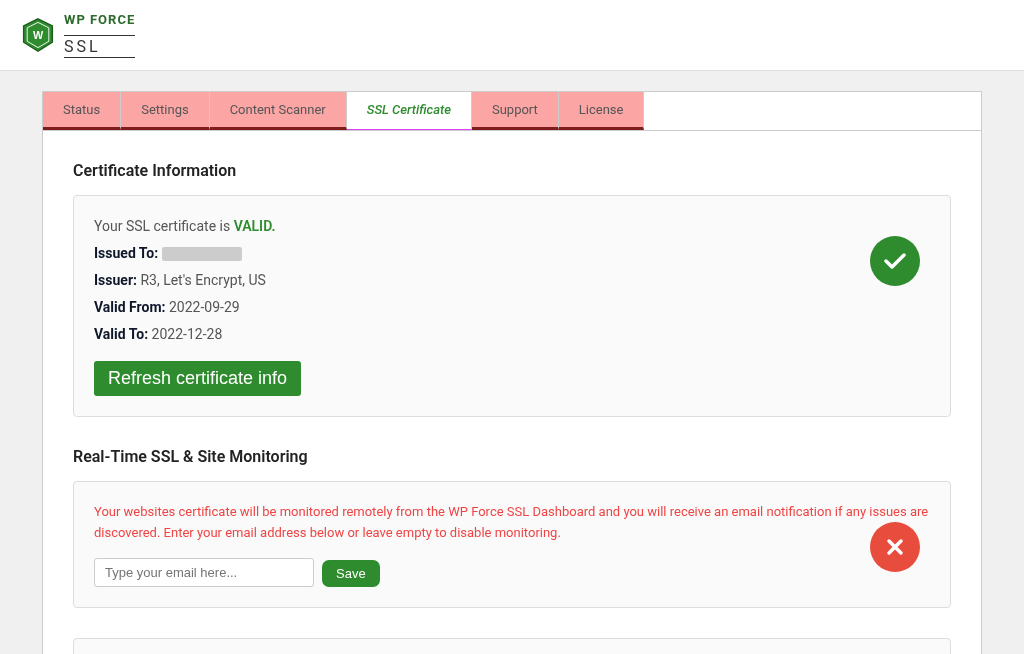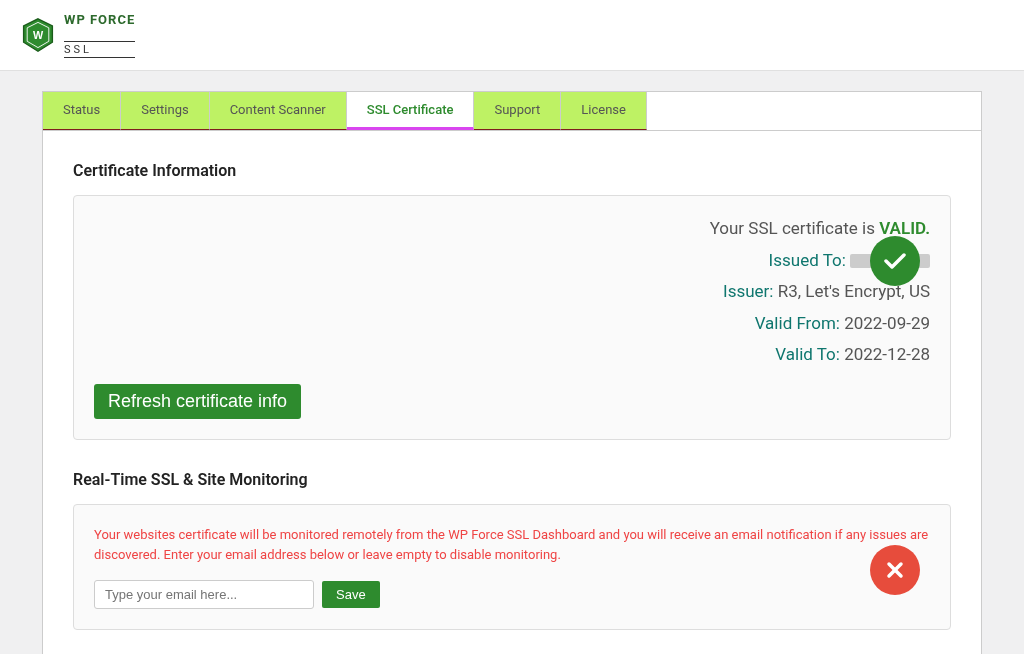--- a/index.html
+++ b/index.html
@@ -37,28 +37,29 @@
       border: 1px solid #ccc;
       border-bottom: none;
       margin-bottom: 0;
     }
     .tab {
       padding: 10px 20px;
       cursor: pointer;
       font-size: 13px;
       color: #555;
       border-right: 1px solid #ccc;
-      background: #bef264;
-      border-bottom: 1px solid #7f1d1d;
+      background: #fca5a5;
+      border-bottom: 3px solid #7f1d1d;
     }
     .tab.active {
       background: #fff;
       color: #2e8b2e;
-      border-bottom: 3px solid #d946ef;
+      border-bottom: 1px solid #d946ef;
       font-weight: 500;
+      font-style: italic;
     }
     .content-area {
       background: #fff;
       border: 1px solid #ccc;
       padding: 30px;
     }
     .section {
       margin-bottom: 30px;
     }
     .section-title {
@@ -68,69 +69,68 @@
       margin-bottom: 15px;
     }
     .section-box {
       border: 1px solid #ddd;
       border-radius: 4px;
       padding: 20px;
       background: #fafafa;
       position: relative;
     }
     .cert-info p {
-      font-size: 17px;
+      font-size: 14px;
       color: #555;
       margin-bottom: 6px;
       line-height: 1.5;
-      text-align: right;
     }
     .cert-info .valid-text {
       color: #2e8b2e;
       font-weight: 600;
     }
     .cert-info .label {
-      font-weight: 400;
-      color: #0f766e;
+      font-weight: 700;
+      color: #0f172a;
     }
     .btn-green {
       background: #2e8b2e;
       color: #fff;
       border: none;
       padding: 7px 14px;
       border-radius: 3px;
       cursor: pointer;
       font-size: 18px;
       margin-top: 10px;
     }
     .monitoring-text {
       font-size: 13px;
       color: #ef4444;
       line-height: 1.6;
       margin-bottom: 14px;
     }
     .email-row {
       display: flex;
       gap: 8px;
-      align-items: center;
+      align-items: flex-end;
     }
     .email-input {
       border: 1px solid #ccc;
       border-radius: 3px;
       padding: 6px 10px;
       font-size: 13px;
       color: #999;
       width: 220px;
     }
     .btn-save {
       background: #2e8b2e;
       color: #fff;
       border: none;
       padding: 6px 14px;
-      border-radius: 2px;
+      border-radius: 7px;
       cursor: pointer;
       font-size: 13px;
     }
     
     .check-circle {
       width: 50px;
       height: 50px;
       background: #2e8b2e;
       border-radius: 50%;
       display: flex;
@@ -181,21 +181,21 @@
 
 <div class="header">
   <div class="logo">
     <svg class="logo-icon" viewBox="0 0 40 40" fill="none" xmlns="http://www.w3.org/2000/svg">
       <polygon points="20,2 36,10 36,28 20,38 4,28 4,10" fill="#2e8b2e" stroke="#1a5c1a" stroke-width="1.5"></polygon>
       <polygon points="20,6 32,12 32,27 20,34 8,27 8,12" fill="none" stroke="#fff" stroke-width="1"></polygon>
       <text x="20" y="24" text-anchor="middle" fill="#fff" font-size="12" font-weight="bold" font-family="sans-serif">W</text>
     </svg>
     <div>
       <div style="font-size:13px;font-weight:700;color:#2d6a2d;letter-spacing:1px;">WP FORCE</div>
-      <div style="font-size:11px;letter-spacing:3px;color:#333;border-top:1px solid #333;border-bottom:1px solid #333;padding:1px 0;margin-top:14px;">SSL</div>
+      <div style="font-size:16px;letter-spacing:3px;color:#333;border-top:1px solid #333;border-bottom:1px solid #333;padding:1px 0;margin-top:8px;">SSL</div>
     </div>
   </div>
 </div>
 
 <div class="main-content">
 
   <div class="tabs">
     <div class="tab">Status</div>
     <div class="tab">Settings</div>
     <div class="tab">Content Scanner</div>

